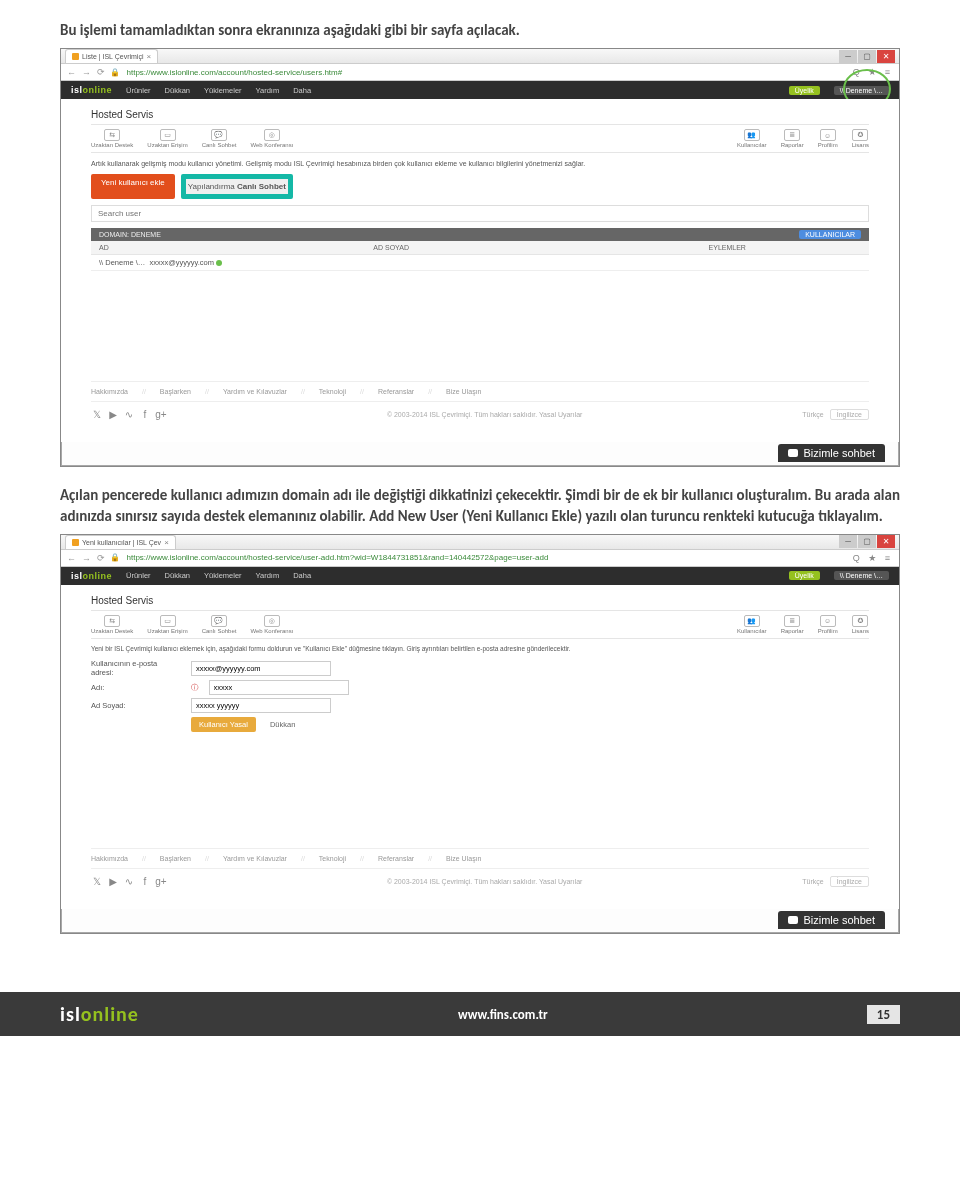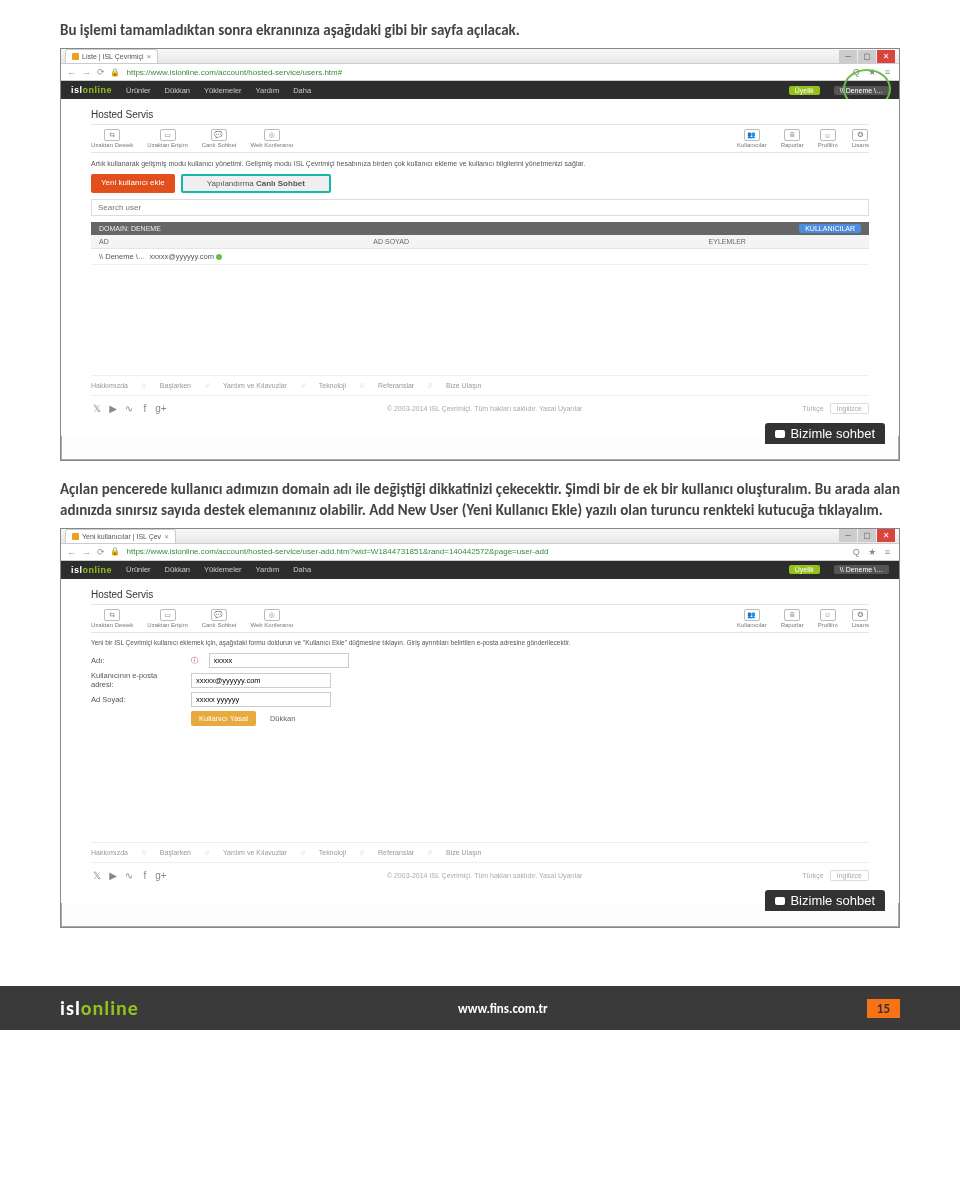--- a/index.html
+++ b/index.html
@@ -164,24 +164,24 @@
   .btn-row { display: flex; gap: 6px; margin: 4px 0 6px;}
   .btn-orange {
     background: #e24e1c;
     color: #fff;
     font-size: 8px;
     padding: 4px 10px;
     border-radius: 2px;
   }
   .btn-gray {
     background: #efefef;
-    border: 2px solid #14b8a6;
+    border: 5px solid #14b8a6;
     color: #555;
     font-size: 8px;
-    padding: 3px 24px;
+    padding: 3px 2px;
     border-radius: 2px;
   }
   .btn-gray .b { font-weight: bold;}
 
   .search-row input {
     width: 100%; border:1px solid #ddd; padding:3px 6px;
     font-size:8px; box-sizing: border-box; color:#aaa;
   }
 
   .bar-dark {
@@ -249,24 +249,24 @@
   .lang-group { display:flex; gap:6px; align-items:center;}
   .lang-sel { border:1px solid #ddd; padding:1px 6px; border-radius:2px; font-size:7px;}
 
   
   .chatbar {
     position: relative;
     height: 24px;
   }
   .chatpill {
     position: absolute;
-    right: 14px; bottom: 16px;
+    right: 14px; bottom: 4px;
     background: #333;
     color: #fff;
-    font-size: 13px;
+    font-size: 11px;
     padding: 3px 10px;
     border-radius: 3px 3px 0 0;
     display: flex; align-items: center; gap: 5px;
   }
   .chatpill .bub {
     width: 10px;height:8px;background:#fff;border-radius:2px;position:relative;
   }
 
   
   .circle {
@@ -306,21 +306,21 @@
     box-sizing: border-box;
     width: 960px;
     font-size:13px;
   }
   .page-footer .logo {
     font-weight:bold; letter-spacing:1px; font-size:20px;
   }
   .page-footer .logo .accent { color:#95c11f;}
   .page-footer .url-f { color:#fff; font-weight:bold;}
   .page-footer .num {
-    background:#f97316;color:#333;padding:2px 10px;font-weight:bold;
+    background:#e5e5e5;color:#333;padding:2px 10px;font-weight:bold;
   }
 </style>
 </head>
 <body>
 
 <div class="page">
 
   <p class="body-text">Bu işlemi tamamladıktan sonra ekranınıza aşağıdaki gibi bir sayfa açılacak.</p>
 
   <div class="shot">
@@ -548,27 +548,27 @@
               <div class="ico">✪</div>
               <span>Lisans</span>
             </div>
         </div>
       </div>
 
 
       <div class="info-text mini">Yeni bir ISL Çevrimiçi kullanıcı eklemek için, aşağıdaki formu doldurun ve "Kullanıcı Ekle" düğmesine tıklayın. Giriş ayrıntıları belirtilen e-posta adresine gönderilecektir.</div>
 
       <div class="form-row">
+        <span class="lab">Kullanıcının e-posta adresi:</span>
+        <input class="inp req" value="xxxxx@yyyyyy.com" style="">
+      </div>
+      <div class="form-row">
         <span class="lab">Adı:</span>
         <span style="color:#c33;">ⓘ</span>
         <input class="inp req" value="xxxxx" style="">
-      </div>
-      <div class="form-row">
-        <span class="lab">Kullanıcının e-posta adresi:</span>
-        <input class="inp req" value="xxxxx@yyyyyy.com" style="">
       </div>
       <div class="form-row">
         <span class="lab">Ad Soyad:</span>
         <input class="inp" style="border: 1px solid rgb(204, 204, 204);" value="xxxxx yyyyyy">
       </div>
 
       <div class="btn-row" style="margin-left:100px;">
         <span class="btn-k-orange">Kullanıcı Yasal</span>
         <span class="btn-cancel">Dükkan</span>
       </div>

